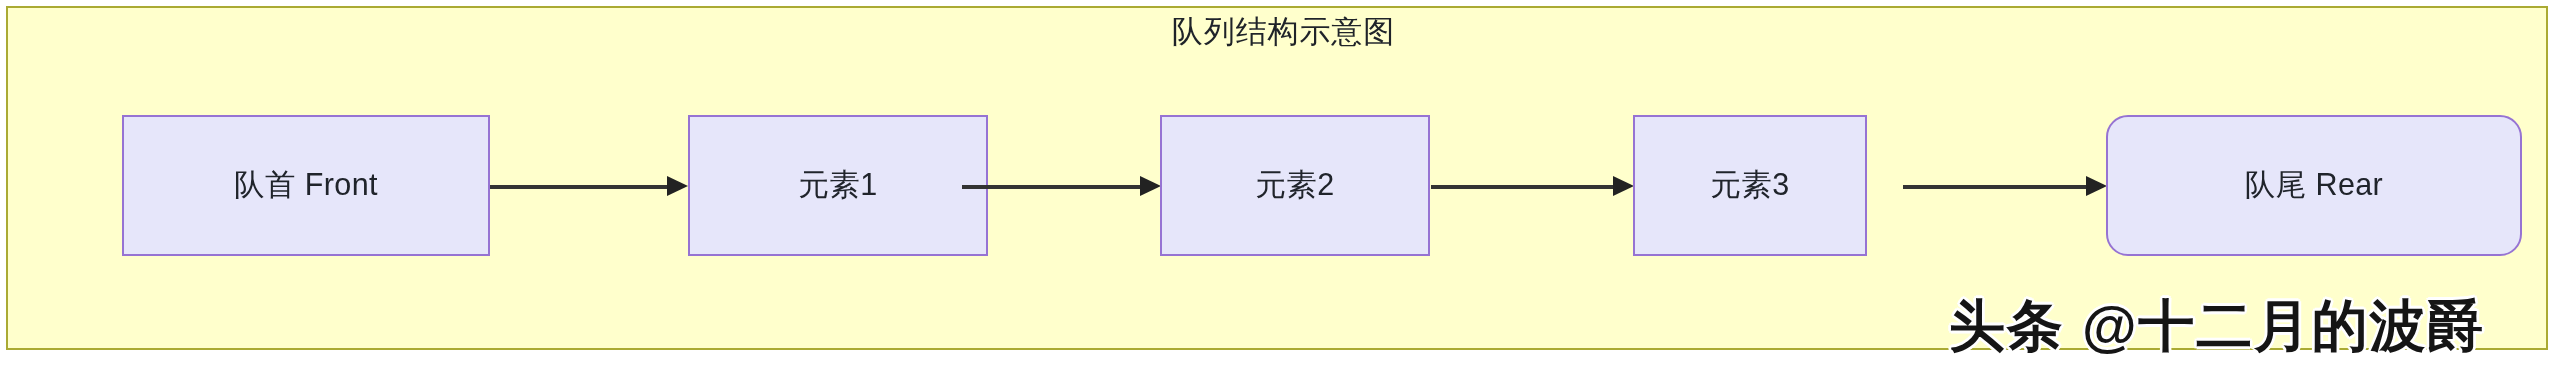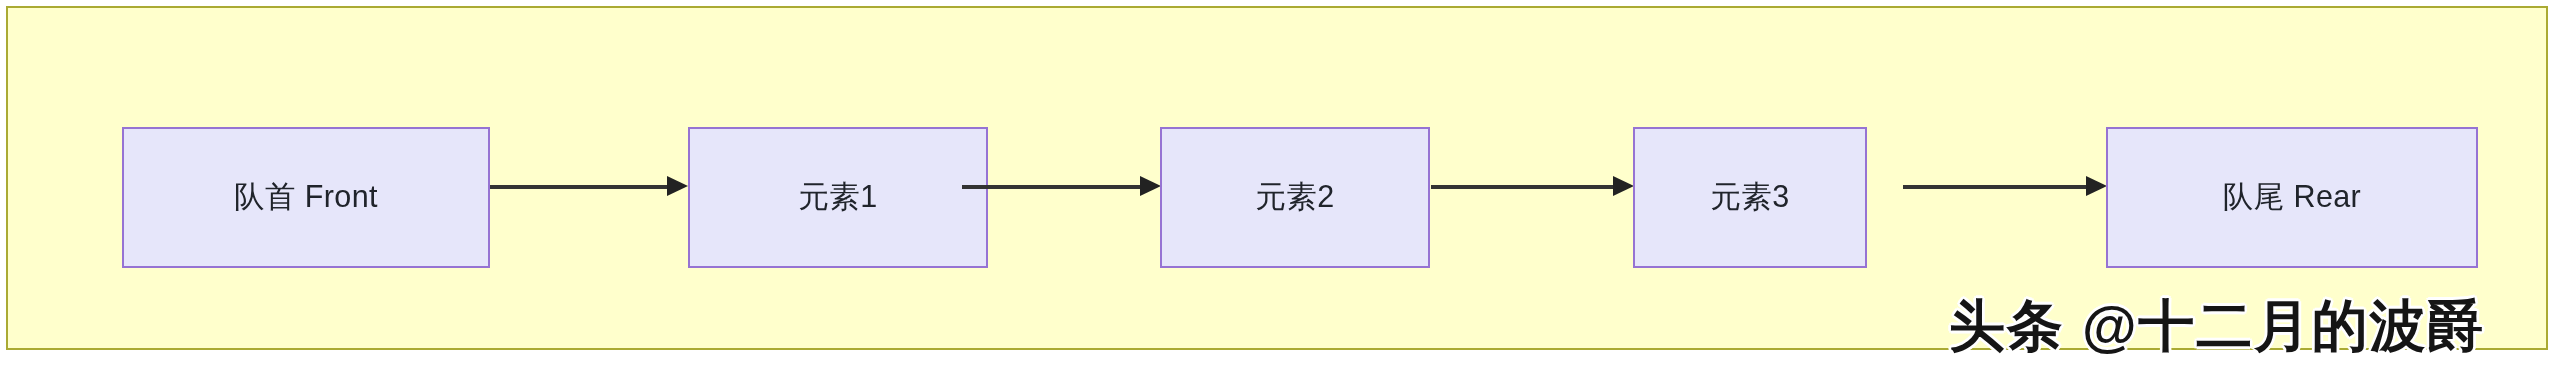--- a/index.html
+++ b/index.html
@@ -55,27 +55,26 @@
     background: #e6e6fa;
     border: 2.7px solid #9673d3;
     box-sizing: border-box;
     display: flex;
     align-items: center;
     justify-content: center;
     font-size: 30.5px;
     color: #20242b;
     white-space: nowrap;
     letter-spacing: 0.4px;
-    margin-top: 12px;
   }
   #node-0 { left: 122px;  width: 368px; }
   #node-1 { left: 688px;  width: 300px; }
   #node-2 { left: 1160px; width: 270px; }
   #node-3 { left: 1633px; width: 234px; }
-  #node-4 { left: 2106px; width: 372px; }
+  #node-4 { left: 2106px; width: 416px; border-radius: 22px; }
 
   
   .connector {
     position: absolute;
     top: 176px;
     height: 21.6px;
   }
   .connector .shaft {
     position: absolute;
     left: 0;
@@ -120,20 +119,21 @@
        0   -2.7px 0 #ffffff,  0    2.7px 0 #ffffff;
   }
 </style>
 </head>
 <body>
 
 <div id="stage">
 
   <div id="diagram-frame"></div>
 
+  <div id="diagram-title"><span>队列结构示意图</span></div>
 
   <div class="node" id="node-0">
       <span>队首 Front</span>
     </div>
 
   <div class="connector" id="connector-0">
     <div class="shaft"></div>
     <div class="head"></div>
   </div>
 

